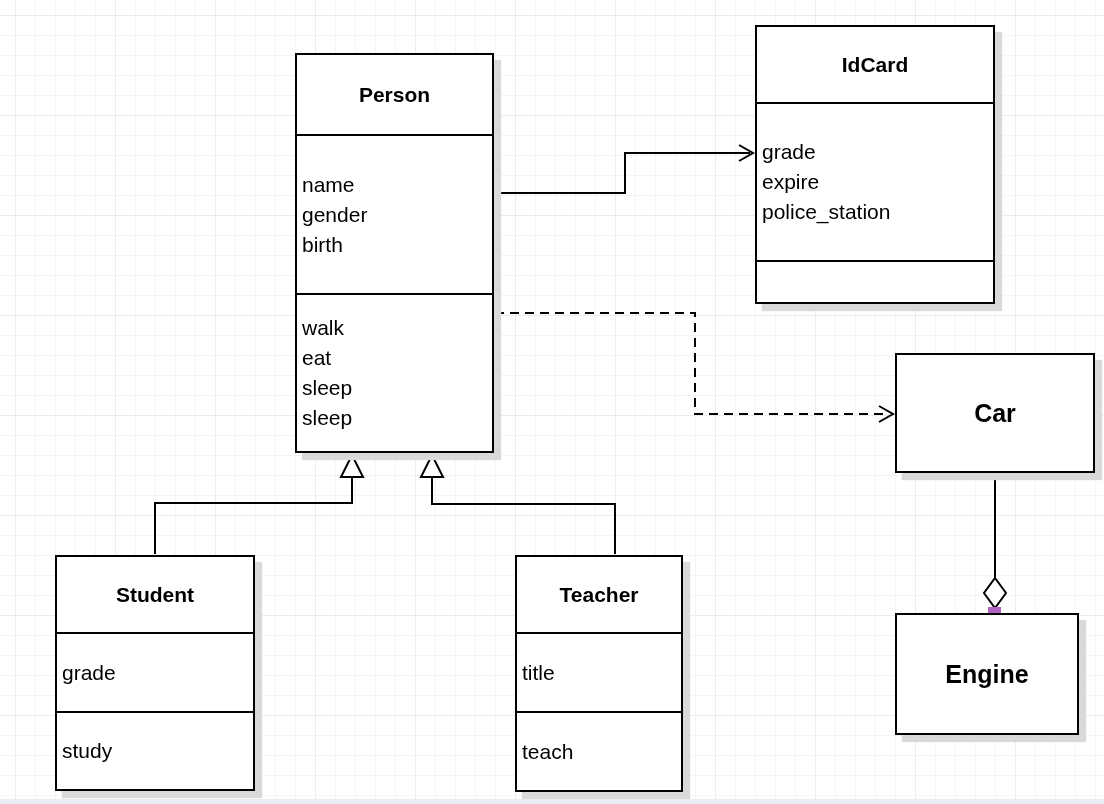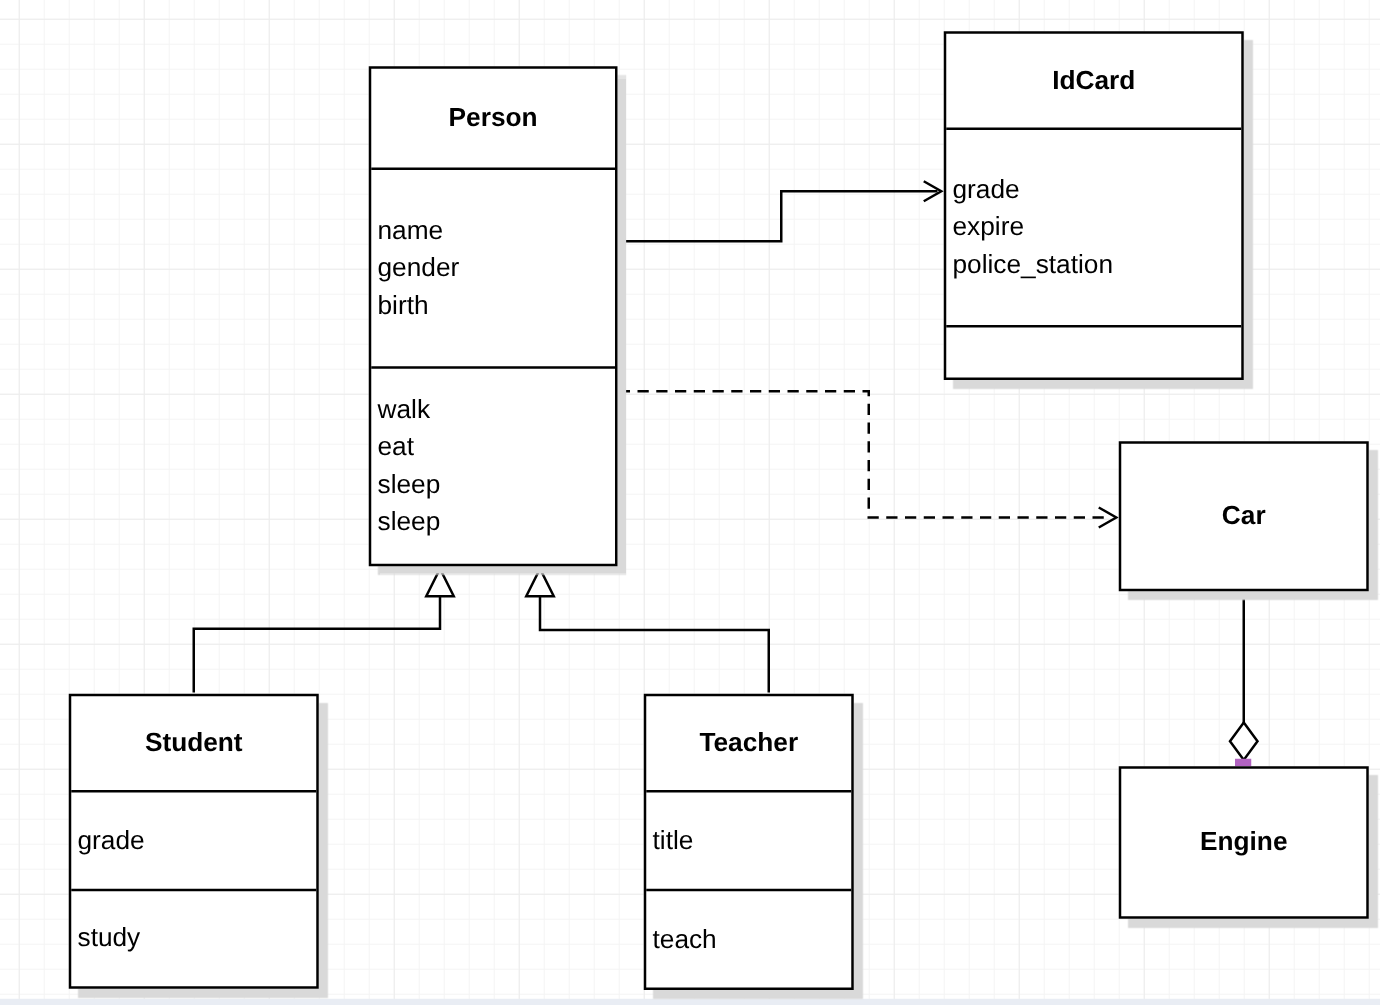--- a/index.html
+++ b/index.html
@@ -54,21 +54,21 @@
     overflow: hidden;
   }
   .uml-section.divided { border-bottom: 2px solid #000000; }
   .uml-section.grow { flex: 1 1 auto; }
   .single-title {
     flex: 1 1 auto;
     display: flex;
     align-items: center;
     justify-content: center;
     font-weight: bold;
-    font-size: 21px;
+    font-size: 25px;
   }
   svg.edges {
     position: absolute;
     left: 0; top: 0;
     width: 1104px;
     height: 804px;
     pointer-events: none;
   }
 </style>
 </head>
@@ -129,21 +129,21 @@
       <span>expire</span>
       <span>police_station</span>
     </div>
     <div class="uml-section grow"></div>
   </div>
 
   <div class="uml-class" style="left:895px; top:353px; width:200px; height:120px;">
     <div class="single-title">Car</div>
   </div>
 
-  <div class="uml-class" style="left:895px; top:613px; width:200px; height:122px;">
+  <div class="uml-class" style="left:895px; top:613px; width:184px; height:122px;">
     <div class="single-title">Engine</div>
   </div>
 
   <div class="uml-class" style="left:55px; top:555px; width:200px; height:236px;">
     <div class="uml-title divided" style="height:75px;">Student</div>
     <div class="uml-section divided" style="height:77px;">
       <span>grade</span>
     </div>
     <div class="uml-section grow">
       <span>study</span>

